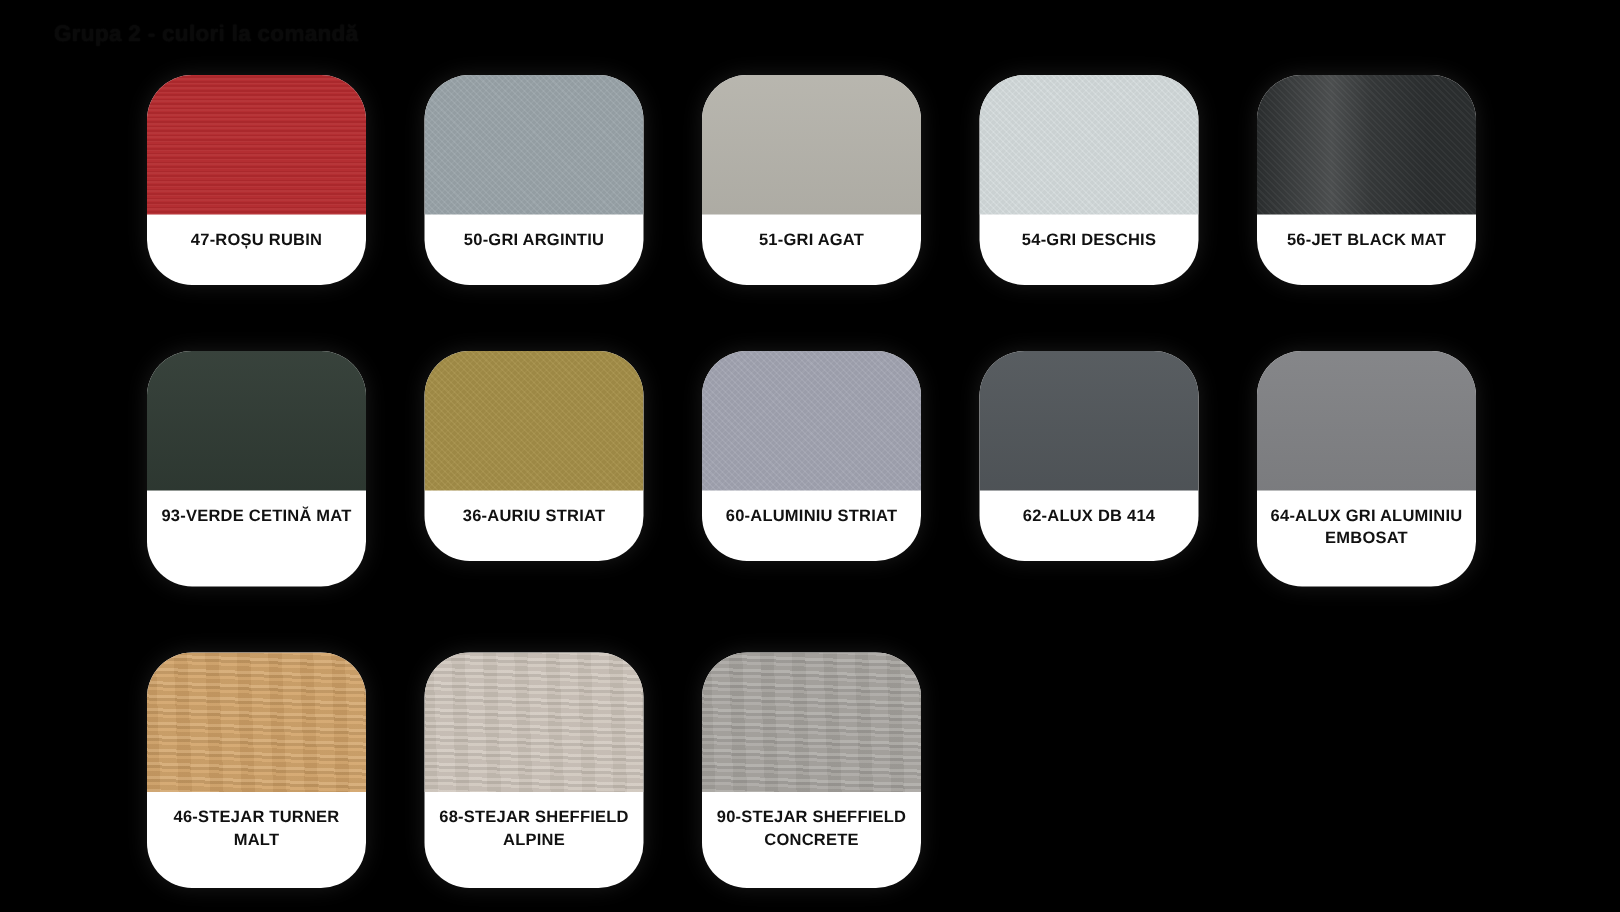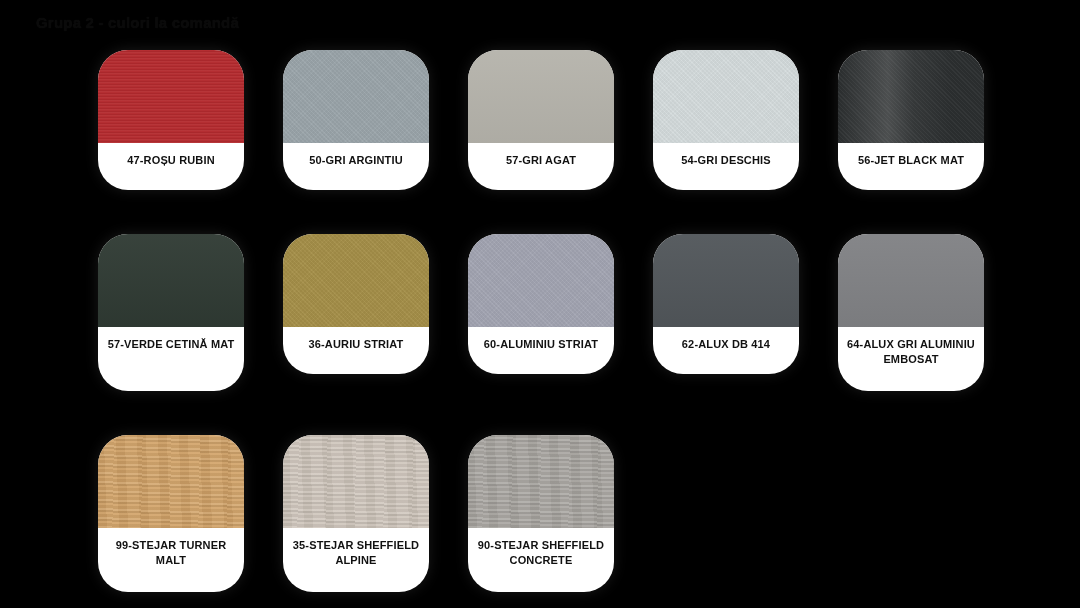--- a/index.html
+++ b/index.html
@@ -154,57 +154,57 @@
       <div class="swatch-card">
         <div class="swatch-color tex-stria" style="background: rgb(179, 42, 46);"></div>
         <div class="swatch-label">47-ROȘU RUBIN</div>
       </div>
       <div class="swatch-card">
         <div class="swatch-color tex-grain" style="background: rgb(155, 165, 170);"></div>
         <div class="swatch-label">50-GRI ARGINTIU</div>
       </div>
       <div class="swatch-card">
         <div class="swatch-color tex-flat" style="background: rgb(181, 179, 171);"></div>
-        <div class="swatch-label">57-GRI AGAT</div>
+        <div class="swatch-label">51-GRI AGAT</div>
       </div>
       <div class="swatch-card">
         <div class="swatch-color tex-grain" style="background: rgb(213, 220, 221);"></div>
         <div class="swatch-label">54-GRI DESCHIS</div>
       </div>
       <div class="swatch-card">
         <div class="swatch-color tex-sheen" style="background: rgb(43, 46, 47);"></div>
         <div class="swatch-label">56-JET BLACK MAT</div>
       </div>
       <div class="swatch-card">
         <div class="swatch-color tex-flat" style="background: rgb(47, 58, 51);"></div>
-        <div class="swatch-label two-line">57-VERDE CETINĂ MAT</div>
+        <div class="swatch-label two-line">93-VERDE CETINĂ MAT</div>
       </div>
       <div class="swatch-card">
         <div class="swatch-color tex-grain" style="background: rgb(165, 143, 72);"></div>
         <div class="swatch-label">36-AURIU STRIAT</div>
       </div>
       <div class="swatch-card">
         <div class="swatch-color tex-grain" style="background: rgb(163, 165, 178);"></div>
         <div class="swatch-label">60-ALUMINIU STRIAT</div>
       </div>
       <div class="swatch-card">
         <div class="swatch-color tex-flat" style="background: rgb(81, 86, 90);"></div>
         <div class="swatch-label">62-ALUX DB 414</div>
       </div>
       <div class="swatch-card">
         <div class="swatch-color tex-flat" style="background: rgb(128, 129, 132);"></div>
         <div class="swatch-label two-line">64-ALUX GRI ALUMINIU EMBOSAT</div>
       </div>
       <div class="swatch-card">
         <div class="swatch-color tex-wood" style="background: rgb(210, 163, 104);"></div>
-        <div class="swatch-label two-line">99-STEJAR TURNER MALT</div>
+        <div class="swatch-label two-line">46-STEJAR TURNER MALT</div>
       </div>
       <div class="swatch-card">
         <div class="swatch-color tex-wood" style="background: rgb(207, 198, 188);"></div>
-        <div class="swatch-label two-line">35-STEJAR SHEFFIELD ALPINE</div>
+        <div class="swatch-label two-line">68-STEJAR SHEFFIELD ALPINE</div>
       </div>
       <div class="swatch-card">
         <div class="swatch-color tex-wood" style="background: rgb(169, 166, 161);"></div>
         <div class="swatch-label two-line">90-STEJAR SHEFFIELD CONCRETE</div>
       </div>
     </div>
 
 </div>
 
 </body></html>

